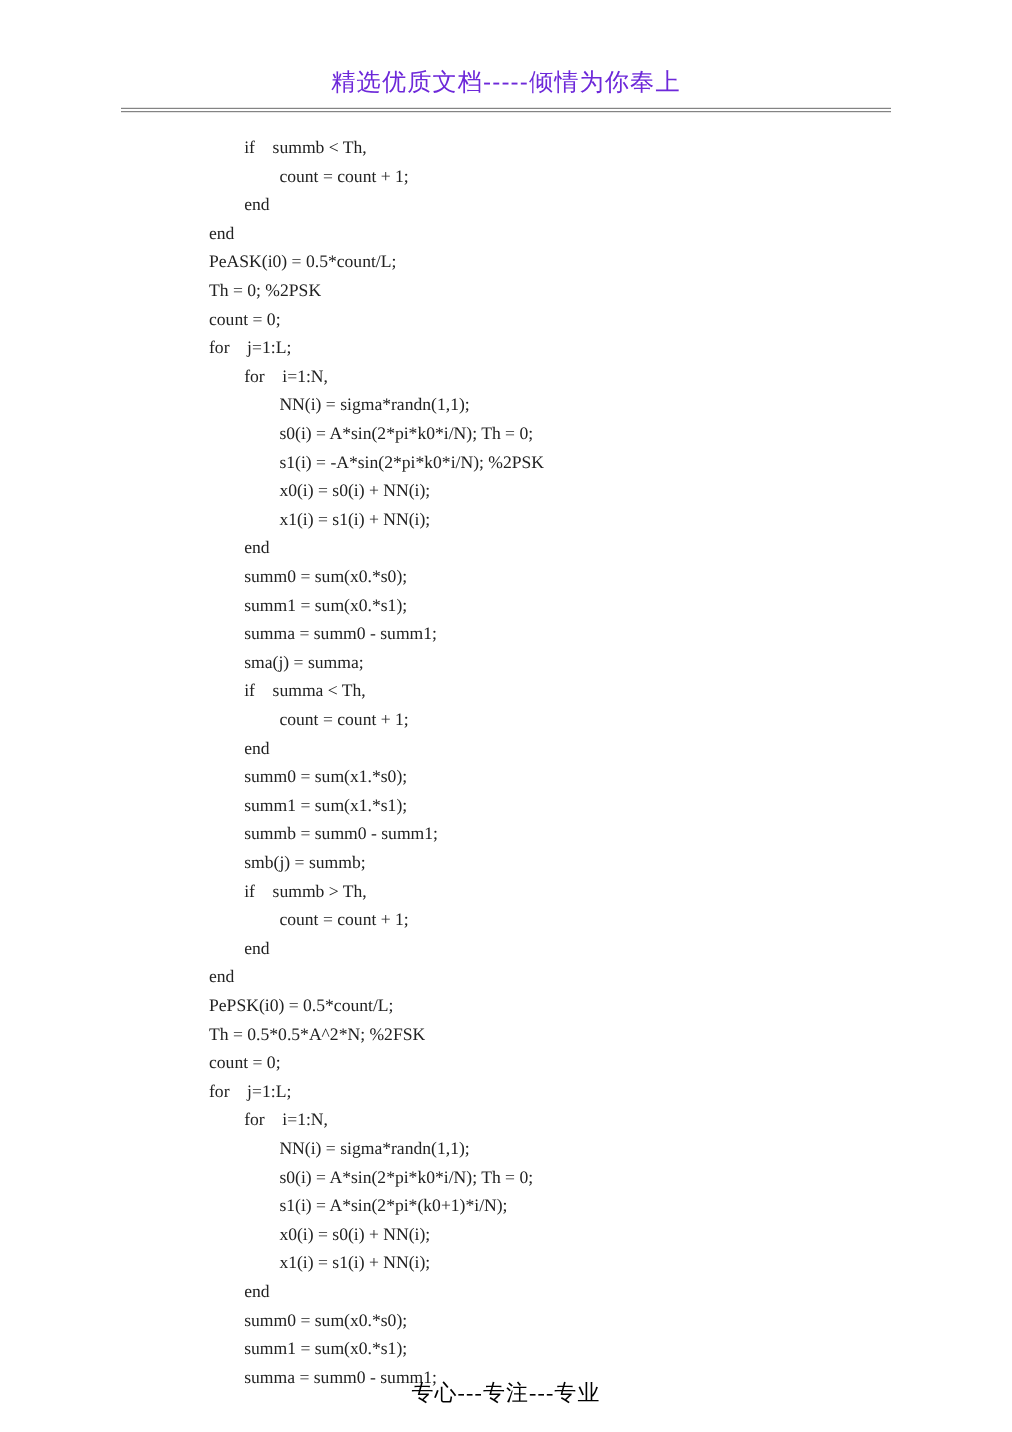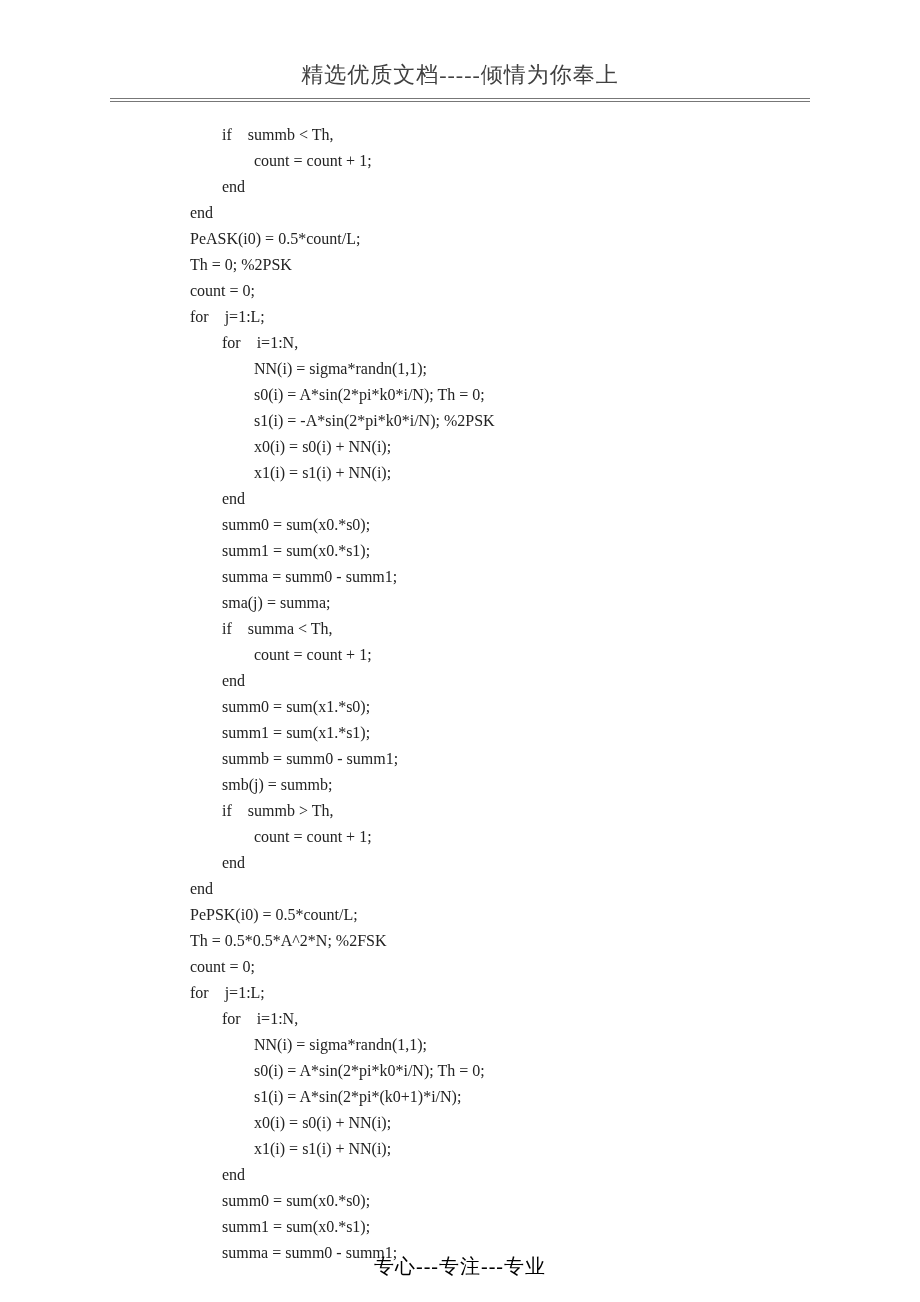--- a/index.html
+++ b/index.html
@@ -8,22 +8,22 @@
     width: 920px;
     height: 1302px;
     font-family: "Calibri", "Microsoft YaHei", "SimSun", sans-serif;
     position: relative;
   }
   .header {
     width: 100%;
     text-align: center;
     padding-top: 60px;
     font-size: 22px;
-    color: #404040;
-    font-family: Liberation Serif, serif;
+    color: #6d28d9;
+    font-family: Liberation Sans, sans-serif;
     letter-spacing: 1px;
   }
   .rule {
     margin: 8px 110px 0 110px;
     height: 4px;
     border-top: 1px solid #777;
     border-bottom: 1px solid #777;
   }
   .content {
     padding: 20px 0 0 190px;

